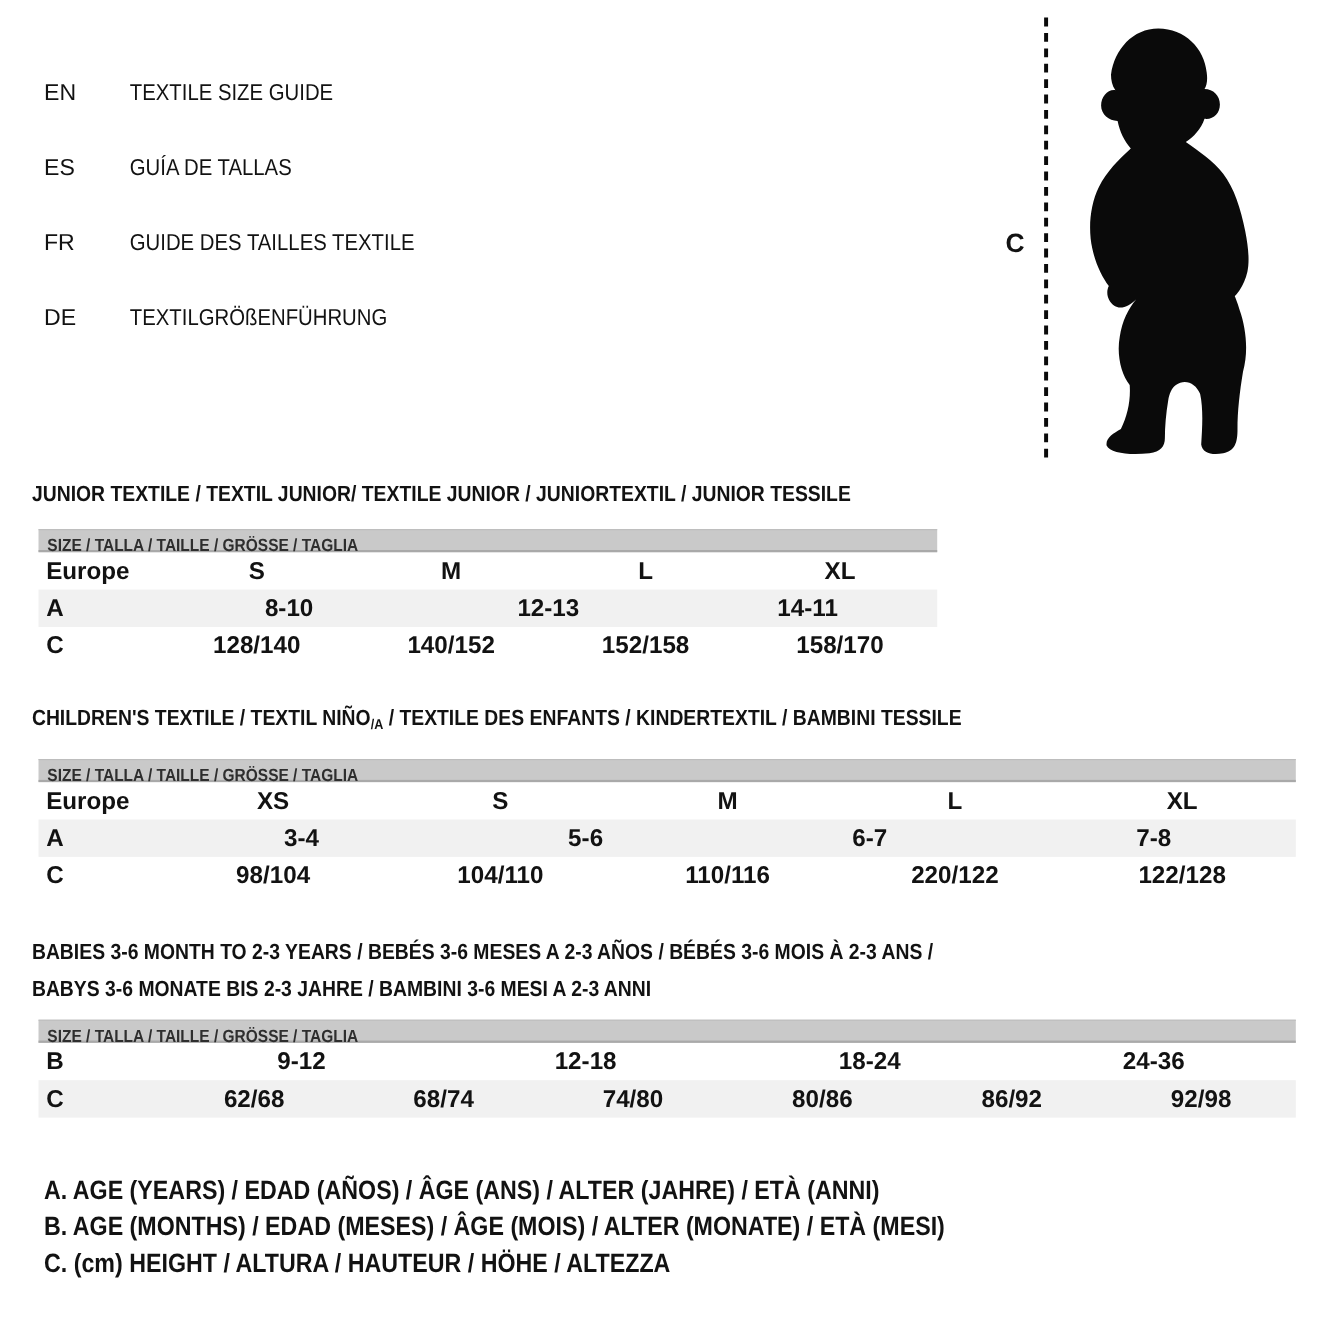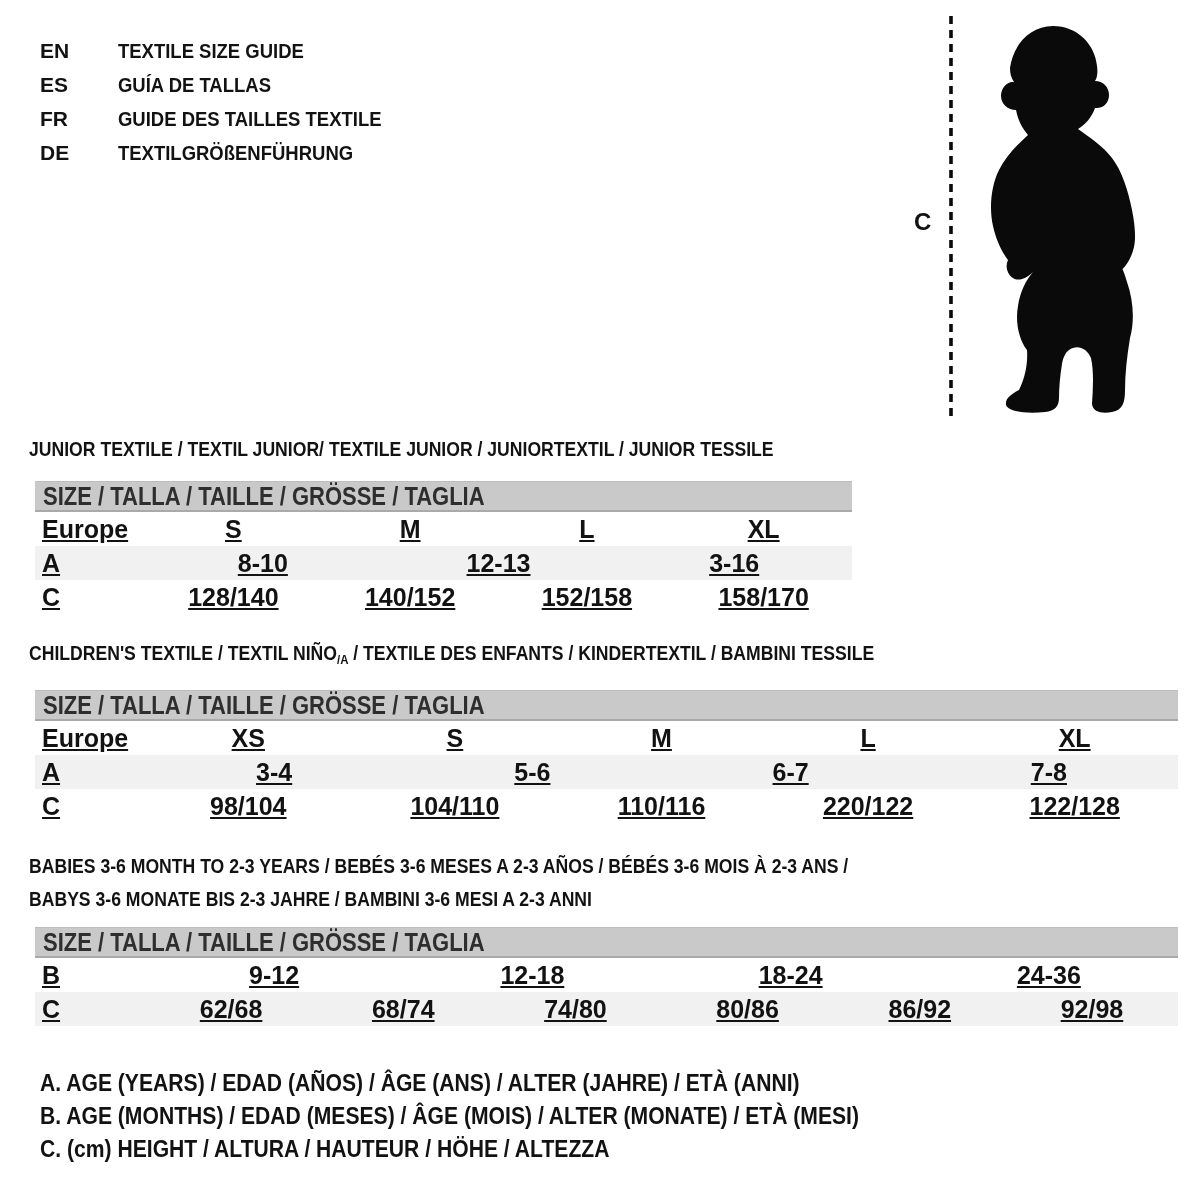--- a/index.html
+++ b/index.html
@@ -6,39 +6,39 @@
   body { background:#ffffff; }
   .page {
     position:relative; width:1200px; height:1200px; background:#ffffff;
     font-family:"Liberation Sans", sans-serif; color:#121212; overflow:hidden;
   }
   .condensed { display:inline-block; transform:scaleX(0.88); transform-origin:0 50%; white-space:nowrap; }
   .abs { position:absolute; }
 
   
   .lang-block { left:40px; top:34px; }
-  .lang-row { display:flex; height:34px; line-height:34px; font-size:21px; font-weight:700; }
+  .lang-row { display:flex; height:34px; line-height:34px; font-size:21px; font-weight:400;margin-top:34px; }
   .lang-code { width:78px; }
   .lang-title { }
 
   
   .figure-area { left:900px; top:6px; width:290px; height:424px; }
   .figure-area svg { position:absolute; left:0; top:0; }
   .height-label { position:absolute; left:14px; top:202px; font-size:24px; font-weight:700; }
 
   
   .sec-title { left:29px; font-size:20px; font-weight:700; line-height:23px; }
   .sec-title sub { font-size:13px; vertical-align:-4px; font-weight:700; }
   .tbl { left:35px; }
   .tbl-head {
-    height:31px; line-height:29px; background:#c9c9c9;
+    height:21px; line-height:29px; background:#c9c9c9;
     border-top:1px solid #bdbdbd; border-bottom:2px solid #a9a9a9;
-    padding-left:8px; font-size:25px; font-weight:700; color:#2e2e2e;
+    padding-left:8px; font-size:16px; font-weight:700; color:#2e2e2e;
   }
-  .row { display:flex; height:34px; line-height:34px; font-size:25px; font-weight:700;text-decoration:underline; }
+  .row { display:flex; height:34px; line-height:34px; font-size:22px; font-weight:700; }
   .row.shaded { background:#f1f1f1; }
   .lab { width:110px; padding-left:7px; text-align:left; }
   .cell { flex:1; text-align:center; }
 
   
   .legend { left:40px; top:1066px; }
   .legend-line { height:33px; line-height:33px; font-size:24px; font-weight:700; }
 </style>
 </head>
 <body>
@@ -123,21 +123,21 @@
       <span class="lab">Europe</span>
       <span class="cell">S</span>
       <span class="cell">M</span>
       <span class="cell">L</span>
       <span class="cell">XL</span>
     </div>
     <div class="row shaded">
       <span class="lab">A</span>
       <span class="cell">8-10</span>
       <span class="cell">12-13</span>
-      <span class="cell">3-16</span>
+      <span class="cell">14-11</span>
     </div>
     <div class="row">
       <span class="lab">C</span>
       <span class="cell">128/140</span>
       <span class="cell">140/152</span>
       <span class="cell">152/158</span>
       <span class="cell">158/170</span>
     </div>
   </div>
 

